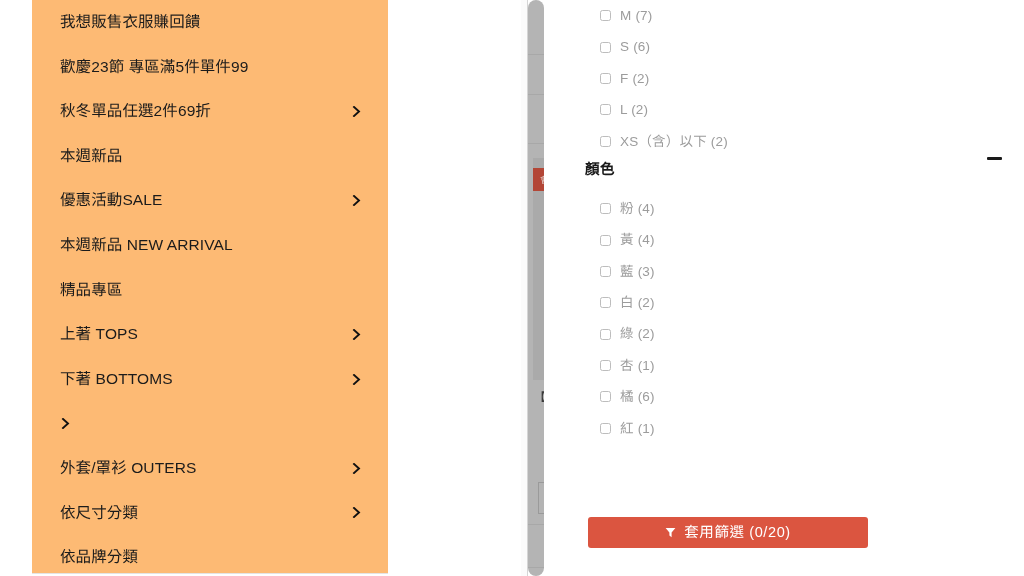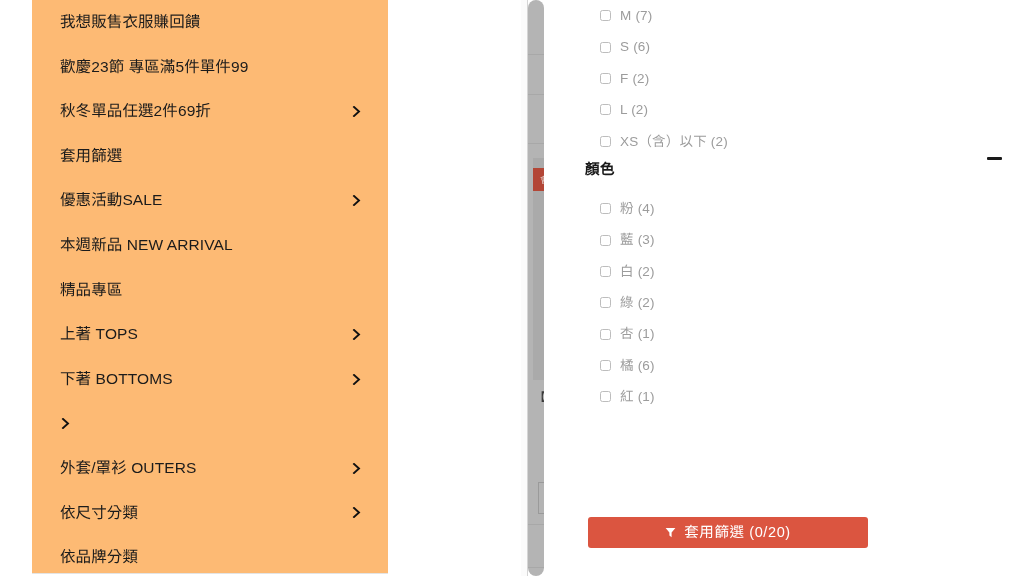--- a/index.html
+++ b/index.html
@@ -273,21 +273,21 @@
         </li>
         <li class="nav-item">
           <span class="nav-label">秋冬單品任選2件69折</span>
           <span class="nav-chevron">
             <svg viewBox="0 0 11 11" aria-hidden="true">
               <path d="M3 1 L8 5.5 L3 10" fill="none" stroke="#111111" stroke-width="1.9" stroke-linecap="square" stroke-linejoin="miter"></path>
             </svg>
           </span>
         </li>
         <li class="nav-item">
-          <span class="nav-label">套用篩選</span>
+          <span class="nav-label">本週新品</span>
           <span class="nav-chevron hidden">
             <svg viewBox="0 0 11 11" aria-hidden="true">
               <path d="M3 1 L8 5.5 L3 10" fill="none" stroke="#111111" stroke-width="1.9" stroke-linecap="square" stroke-linejoin="miter"></path>
             </svg>
           </span>
         </li>
         <li class="nav-item">
           <span class="nav-label">優惠活動SALE</span>
           <span class="nav-chevron">
             <svg viewBox="0 0 11 11" aria-hidden="true">
@@ -408,20 +408,24 @@
         <span class="group-title">顏色</span>
         <span class="minus-icon"></span>
       </div>
       <ul class="filter-options" id="color-options">
           <li class="filter-option">
             <span class="cb"></span>
             <span class="opt-label">粉 (4)</span>
           </li>
           <li class="filter-option">
             <span class="cb"></span>
+            <span class="opt-label">黃 (4)</span>
+          </li>
+          <li class="filter-option">
+            <span class="cb"></span>
             <span class="opt-label">藍 (3)</span>
           </li>
           <li class="filter-option">
             <span class="cb"></span>
             <span class="opt-label">白 (2)</span>
           </li>
           <li class="filter-option">
             <span class="cb"></span>
             <span class="opt-label">綠 (2)</span>
           </li>

